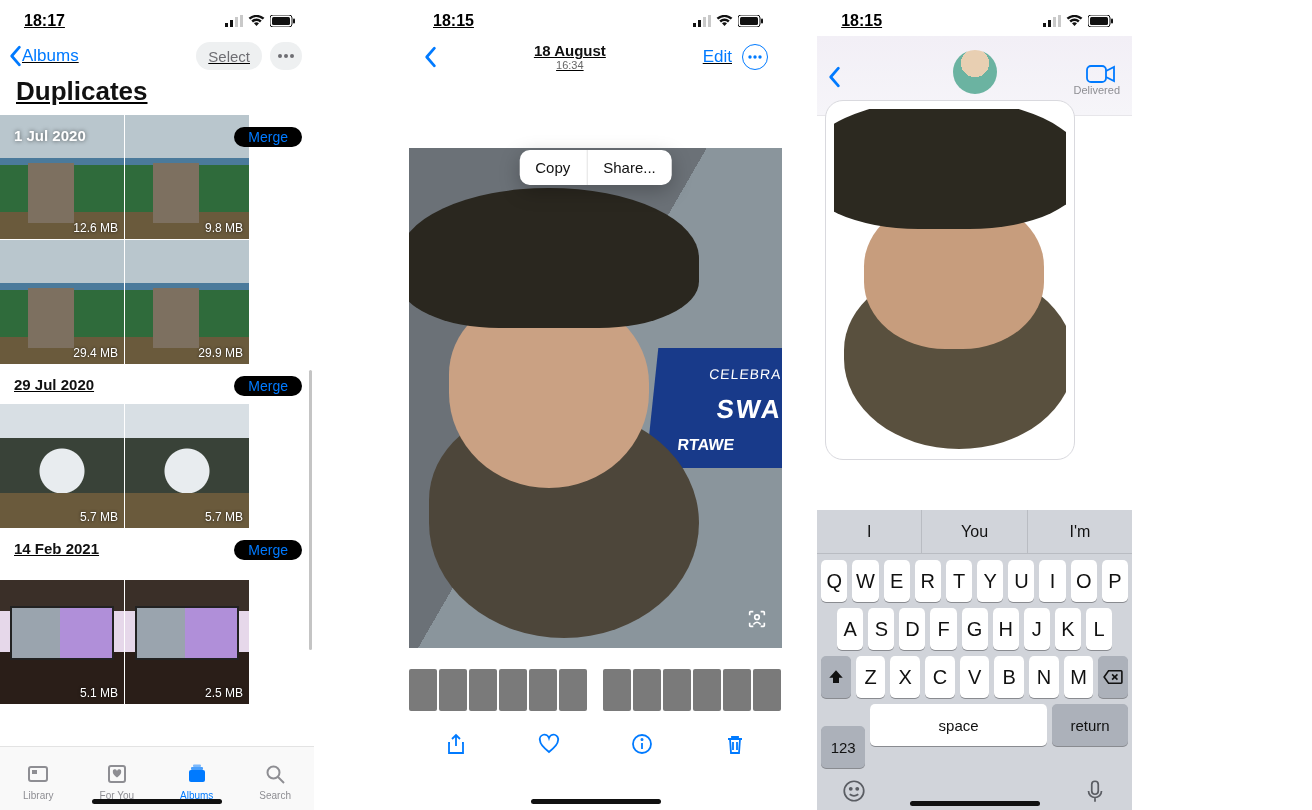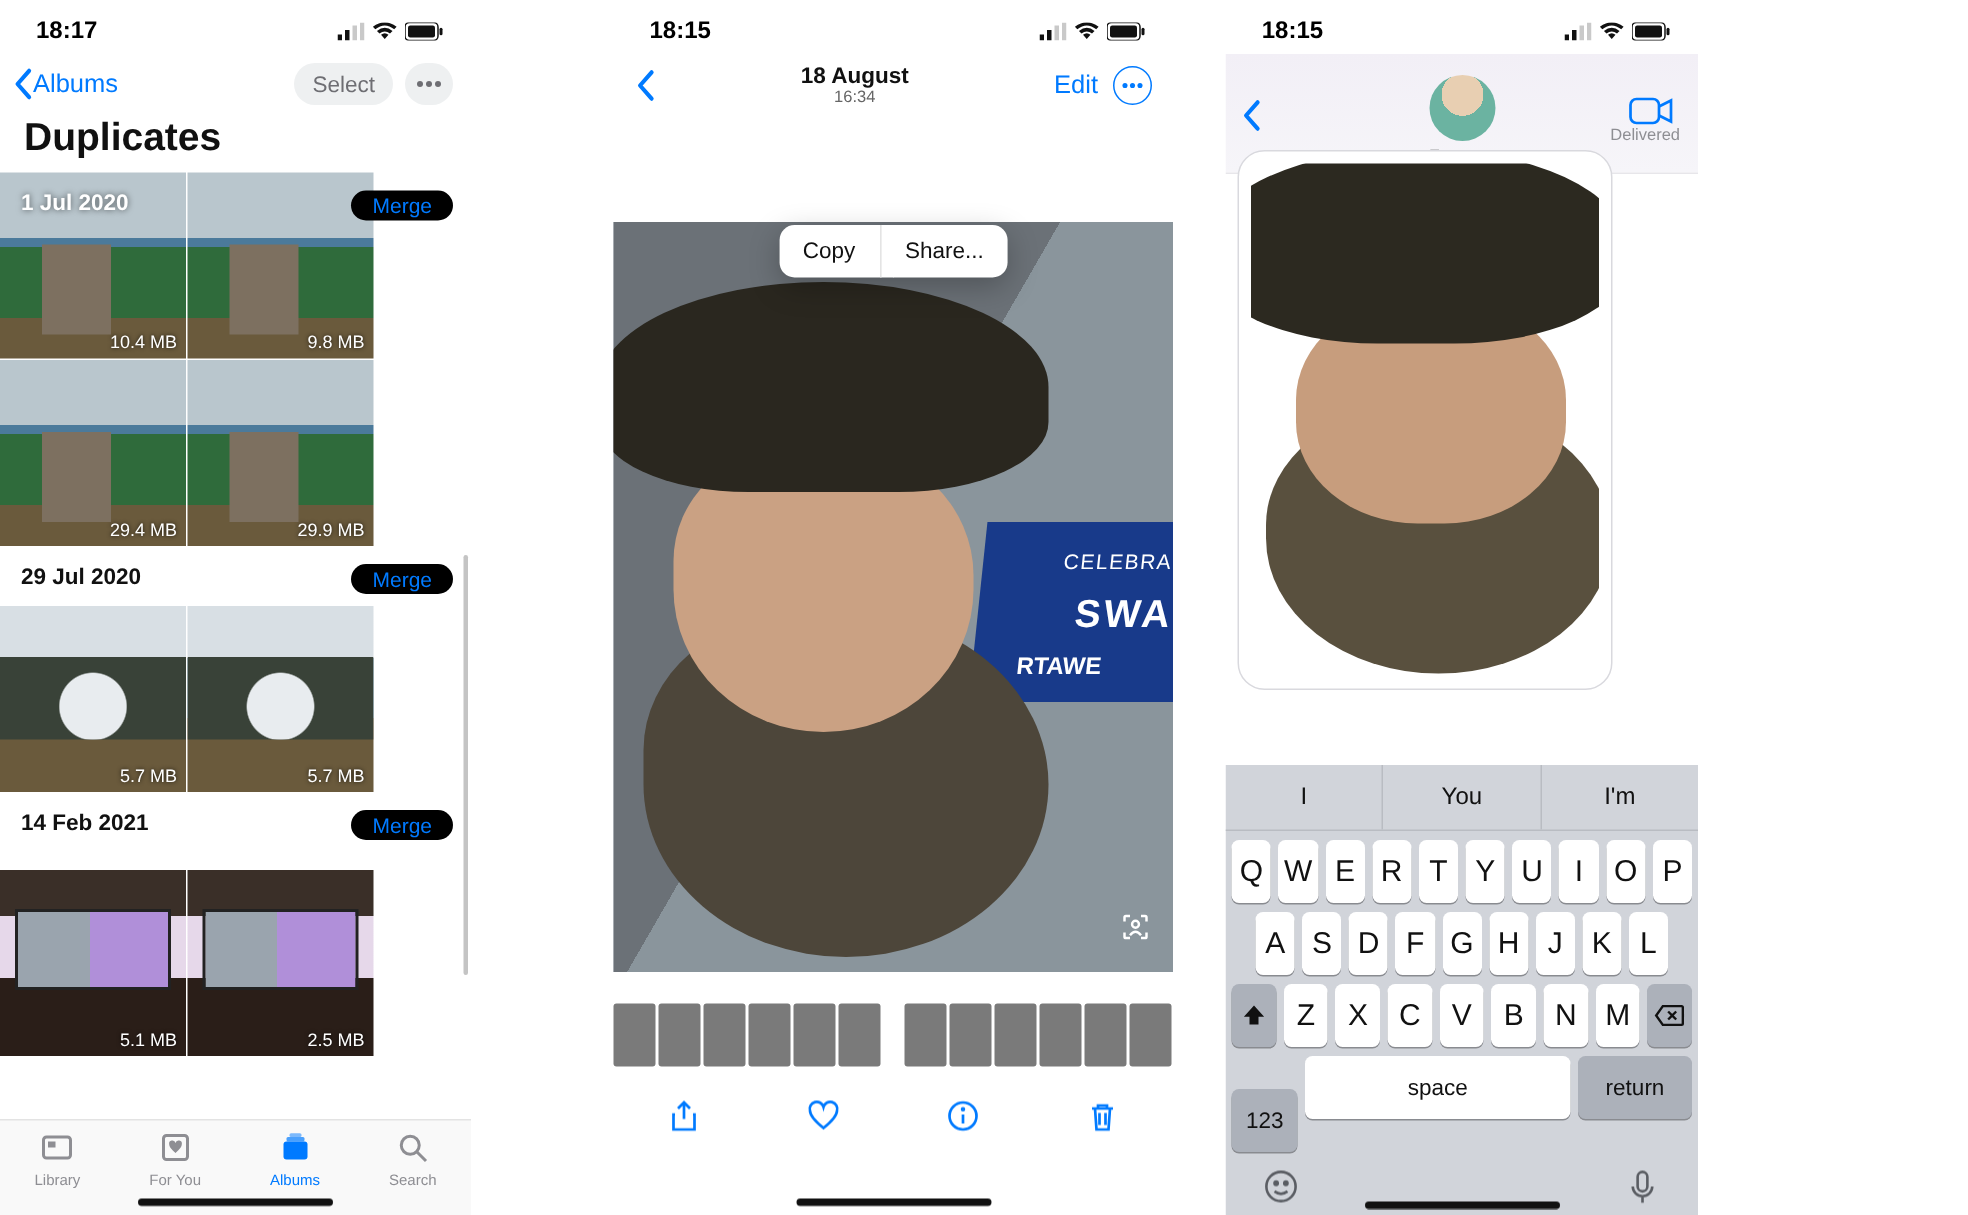--- a/index.html
+++ b/index.html
@@ -1,17 +1,17 @@
 <!DOCTYPE html>
 <html><head>
 <meta charset="utf-8">
 <style>
   *{box-sizing:border-box;margin:0;padding:0;font-family:-apple-system,"Helvetica Neue",Arial,sans-serif;}
   body{background:#fff;width:1312px;height:810px;overflow:hidden;}
-  .wrap{display:flex;width:1132px;height:810px;gap:0;}
+  .wrap{display:flex;width:1132px;height:810px;gap:0;text-decoration:underline;}
   .phone{position:relative;height:810px;background:#fff;overflow:hidden;border-right:0px solid #eee;}
   .p1{width:374px;}
   .p2{width:563px;}
   .p3{width:375px;}
   
   .status{display:flex;align-items:center;justify-content:space-between;padding:8px 18px 2px 24px;height:36px;font-size:16px;font-weight:600;}
   .status .ind{display:flex;align-items:center;gap:5px;}
   .sig svg,.wifi svg,.bat svg{display:block;}
   
   .nav1{display:flex;align-items:center;justify-content:space-between;padding:4px 12px 4px 8px;height:40px;}
@@ -29,21 +29,21 @@
   .thumbs{display:flex;flex-wrap:wrap;gap:1px;}
   .th{position:relative;width:124px;height:124px;background:#8aa;overflow:hidden;}
   .th .size{position:absolute;right:6px;bottom:4px;color:#fff;font-size:12px;text-shadow:0 0 3px rgba(0,0,0,.8);}
   .th.castle{background:linear-gradient(#b9c6cd 0 35%,#4b7a9b 35% 40%,#2f6b3b 40% 78%,#6a5a3c 78% 100%);position:relative;}
   .th.castle::after{content:"";position:absolute;left:28px;top:48px;width:46px;height:60px;background:#7d7060;}
   .th.cliff{background:linear-gradient(#d8dfe4 0 28%,#5a7f91 28% 60%,#6a5a3c 60% 100%);}
   .th.cliff::after{content:"";position:absolute;left:0;top:34px;width:100%;height:55px;background:radial-gradient(circle at 50% 60%,#e8ecef 0 22px,transparent 23px),linear-gradient(#394238,#394238);}
   .th.desk{background:linear-gradient(#3a2f28 0 25%,#e6d8ea 25% 58%,#2a1e18 58% 100%);margin-top:12px;}
   .th.desk::after{content:"";position:absolute;left:10px;top:26px;width:100px;height:50px;background:linear-gradient(90deg,#9aa4ae 0 48%,#b08fd9 48% 100%);border:2px solid #222;}
   .heart-left{position:absolute;left:4px;bottom:64px;color:#fff;}
-  .tabbar{position:absolute;left:0;right:0;bottom:0;height:64px;background:#f7f7f7cc;backdrop-filter:blur(6px);border-top:1px solid #e3e3e3;display:flex;justify-content:space-around;align-items:flex-start;padding-top:6px;}
+  .tabbar{position:absolute;left:0;right:0;bottom:0;height:64px;background:#f7f7f7cc;backdrop-filter:blur(6px);border-top:1px solid #e3e3e3;display:flex;justify-content:space-around;align-items:center;padding-top:6px;}
   .tab{display:flex;flex-direction:column;align-items:center;gap:2px;color:#8e8e93;font-size:10px;cursor:pointer;}
   .tab.active{color:#007aff;}
   .tab svg{width:26px;height:24px;}
   .home-ind{position:absolute;bottom:6px;left:50%;transform:translateX(-50%);width:130px;height:5px;background:#111;border-radius:3px;}
   
   .p2{padding:0 95px;}
   .p2inner{position:relative;width:373px;height:810px;background:#fff;}
   .nav2{display:flex;align-items:center;justify-content:space-between;padding:2px 14px;height:42px;}
   .nav2 .title{text-align:center;line-height:1.15;}
   .nav2 .title .d{font-size:15px;font-weight:600;color:#111;}
@@ -163,21 +163,21 @@
   </div>
   <div class="h1">Duplicates</div>
   <div id="groups">
         <div class="group dark">
           <div class="group-header">
             <div class="group-date">1 Jul 2020</div>
             <div class="merge-btn">Merge</div>
           </div>
           <div class="thumbs">
             <div class="th castle">
-              <div class="size">10.4 MB</div>
+              <div class="size">12.6 MB</div>
             </div>
             <div class="th castle">
               <div class="size">9.8 MB</div>
             </div>
             <div class="th castle">
               <div class="size">29.4 MB</div>
             </div>
             <div class="th castle">
               <div class="size">29.9 MB</div>
             </div>

